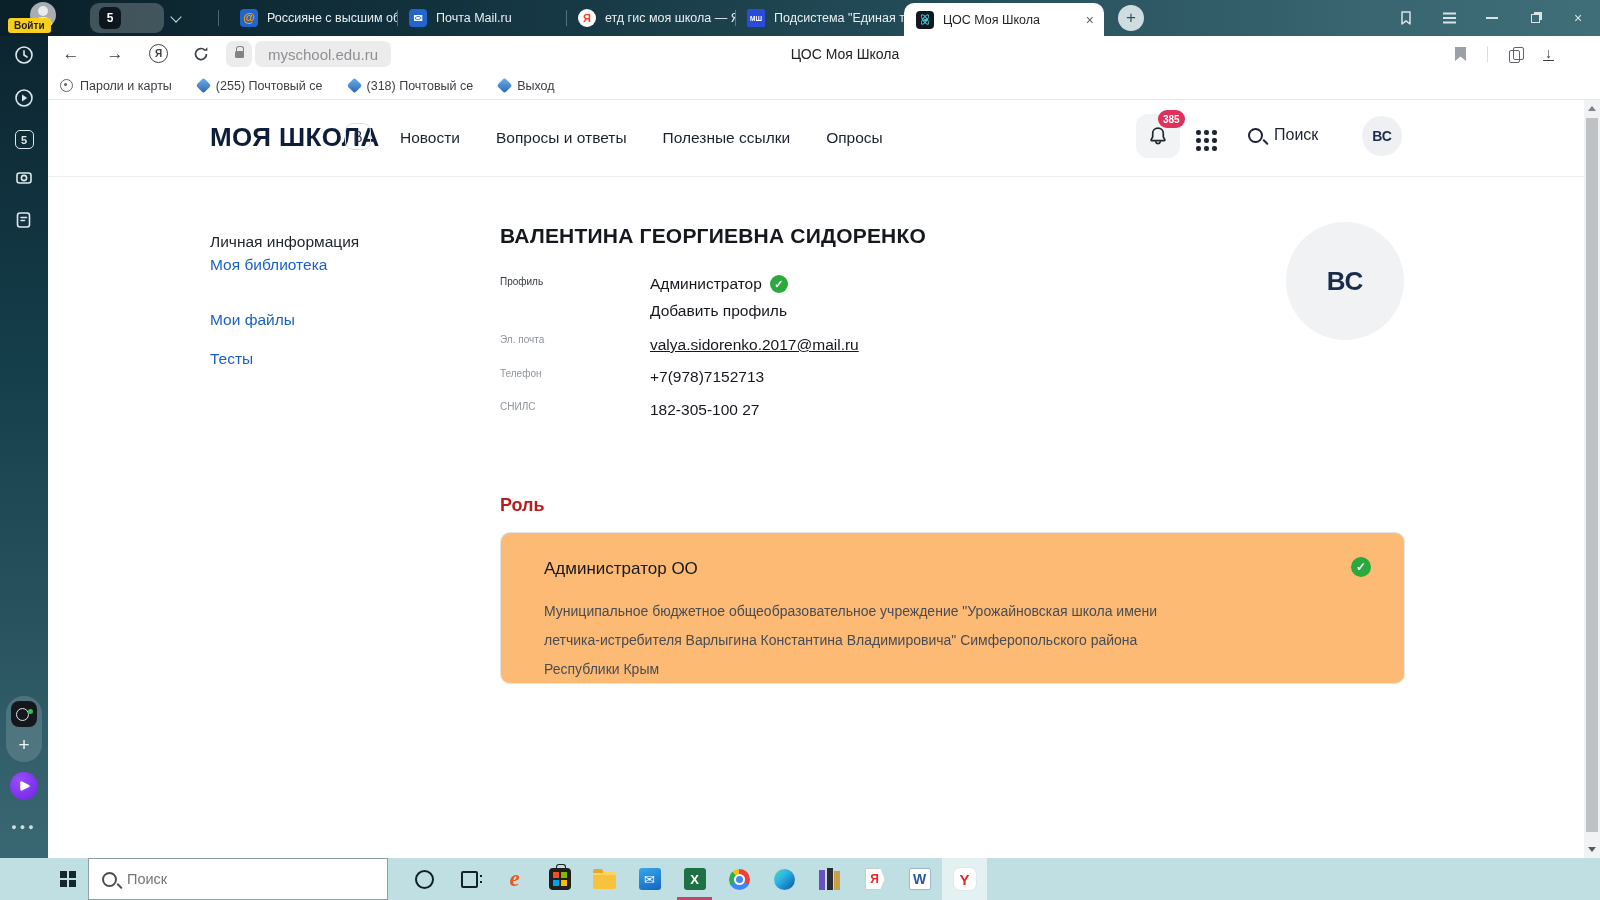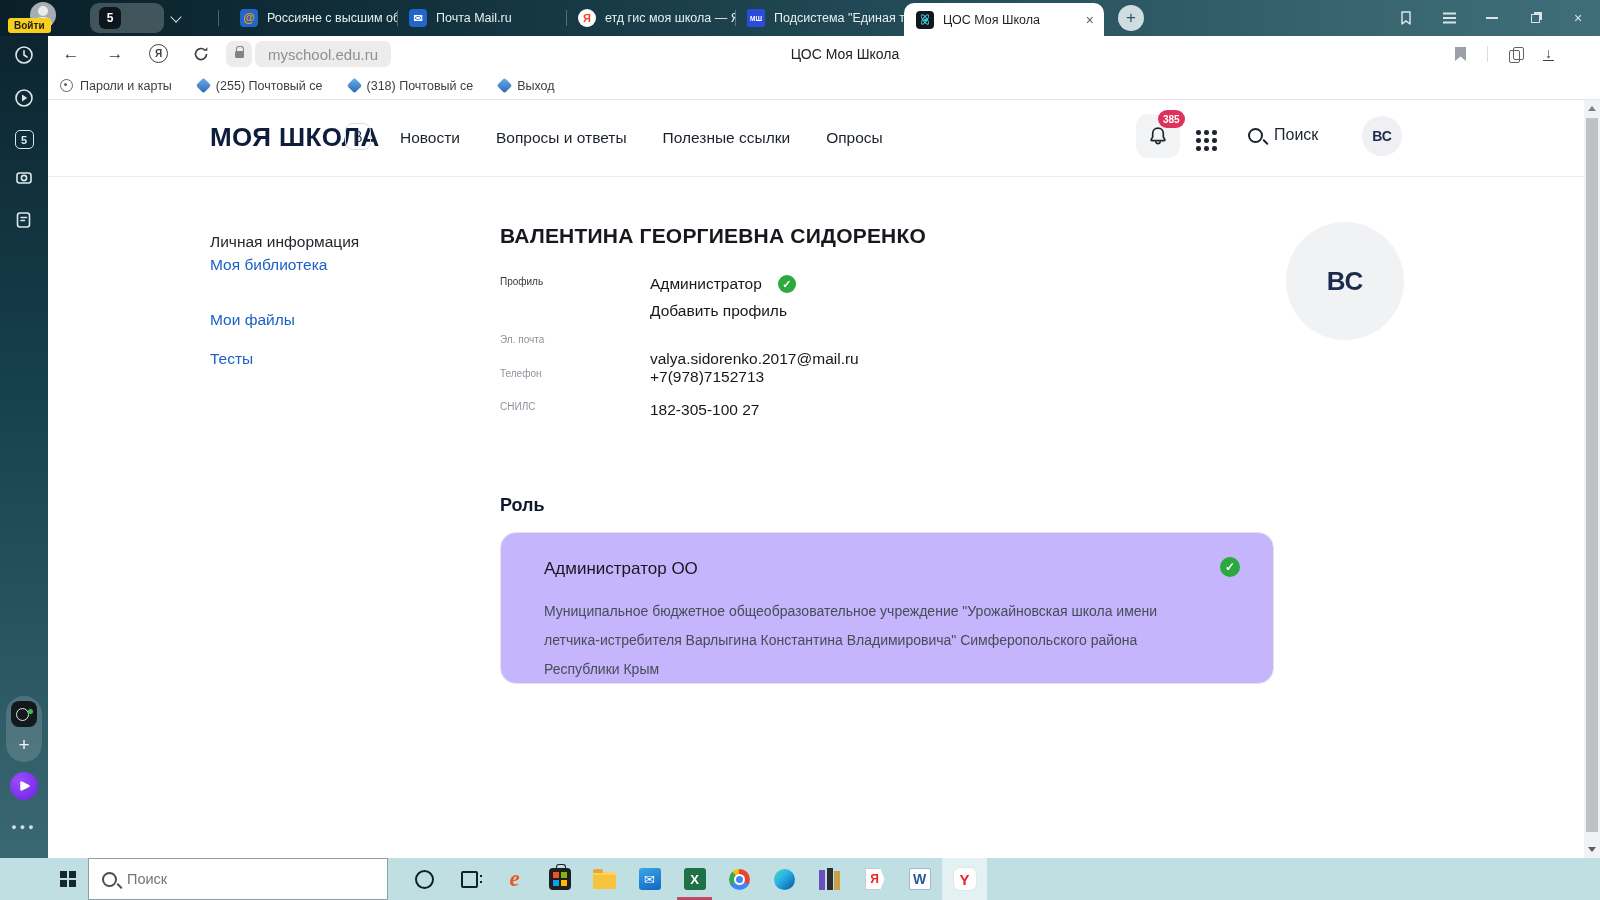--- a/index.html
+++ b/index.html
@@ -92,26 +92,26 @@
   .hdr-search span { font-size:16px; color:#1d2430; }
   .avatar-sm { position:absolute; left:1362px; top:116px; width:40px; height:40px; border-radius:50%; background:#eef0f3; color:#1b2b4d; font-size:14px; font-weight:bold; display:flex; align-items:center; justify-content:center; }
 
   
   .menu-item { position:absolute; left:210px; font-size:15.5px; white-space:nowrap; }
   .menu-current { color:#23272e; }
   .link { color:#1a5fc8; }
   .profile-name { position:absolute; left:500px; top:224px; font-size:21px; font-weight:bold; color:#15181d; letter-spacing:0.2px; }
   .flabel { position:absolute; left:500px; font-size:10px; color:#8e939c; }
   .flabel.dark { color:#343a42; }
-  .fvalue { position:absolute; left:650px; font-size:15.5px; color:#15181d; display:flex; align-items:flex-start; gap:16px; white-space:nowrap; }
+  .fvalue { position:absolute; left:650px; font-size:15.5px; color:#15181d; display:flex; align-items:flex-start; gap:8px; white-space:nowrap; }
   .check { width:18px; height:18px; border-radius:50%; background:#2aa93c; color:#fff; font-size:11px; font-weight:bold; display:flex; align-items:center; justify-content:center; flex:none; }
   .check.lg { width:20px; height:20px; font-size:12px; }
   .avatar-big { position:absolute; left:1286px; top:222px; width:118px; height:118px; border-radius:50%; background:#f1f2f4; color:#1b2b4d; font-size:26px; font-weight:600; display:flex; align-items:center; justify-content:center; }
-  .role-heading { position:absolute; left:500px; top:495px; font-size:18px; font-weight:bold; color:#0f172a; }
-  .role-card { position:absolute; left:500px; top:532px; width:774px; height:152px; border:1px solid #e3e5e9; border-radius:16px; background:#c4b5fd; }
+  .role-heading { position:absolute; left:500px; top:495px; font-size:18px; font-weight:bold; color:#b91c1c; }
+  .role-card { position:absolute; left:500px; top:532px; width:905px; height:152px; border:1px solid #e3e5e9; border-radius:10px; background:#fdba74; }
   .role-title { position:absolute; left:43px; top:26px; font-size:17px; color:#15181d; }
   .role-check { position:absolute; right:33px; top:24px; }
   .role-desc { position:absolute; left:43px; top:64px; width:630px; font-size:14px; line-height:29px; color:#474d55; }
 
   
   .scrollbar { position:absolute; left:1584px; top:100px; width:16px; height:758px; background:#f1f2f4; }
   .sb-up { position:absolute; left:4px; top:6px; width:0; height:0; border-left:4px solid transparent; border-right:4px solid transparent; border-bottom:5px solid #7c7f83; }
   .sb-thumb { position:absolute; left:2px; top:18px; width:12px; height:714px; background:#bfc2c5; }
   .sb-down { position:absolute; left:4px; bottom:6px; width:0; height:0; border-left:4px solid transparent; border-right:4px solid transparent; border-top:5px solid #5a5d60; }
 
@@ -348,21 +348,21 @@
   <div class="profile-name">ВАЛЕНТИНА ГЕОРГИЕВНА СИДОРЕНКО</div>
 
   <div class="flabel dark" style="top:276px;">Профиль</div>
   <div class="fvalue" style="top:275px;">
     <span>Администратор</span>
     <span class="check">✓</span>
   </div>
   <div class="fvalue link" style="top:302px;">Добавить профиль</div>
 
   <div class="flabel" style="top:334px;">Эл. почта</div>
-  <div class="fvalue" style="top:350px;">valya.sidorenko.2017@mail.ru</div>
+  <div class="fvalue" style="top:336px;text-decoration:underline;">valya.sidorenko.2017@mail.ru</div>
 
   <div class="flabel" style="top:368px;">Телефон</div>
   <div class="fvalue" style="top:368px;">+7(978)7152713</div>
 
   <div class="flabel" style="top:401px;">СНИЛС</div>
   <div class="fvalue" style="top:401px;">182-305-100 27</div>
 
   <div class="avatar-big">ВС</div>
 
   <div class="role-heading">Роль</div>

